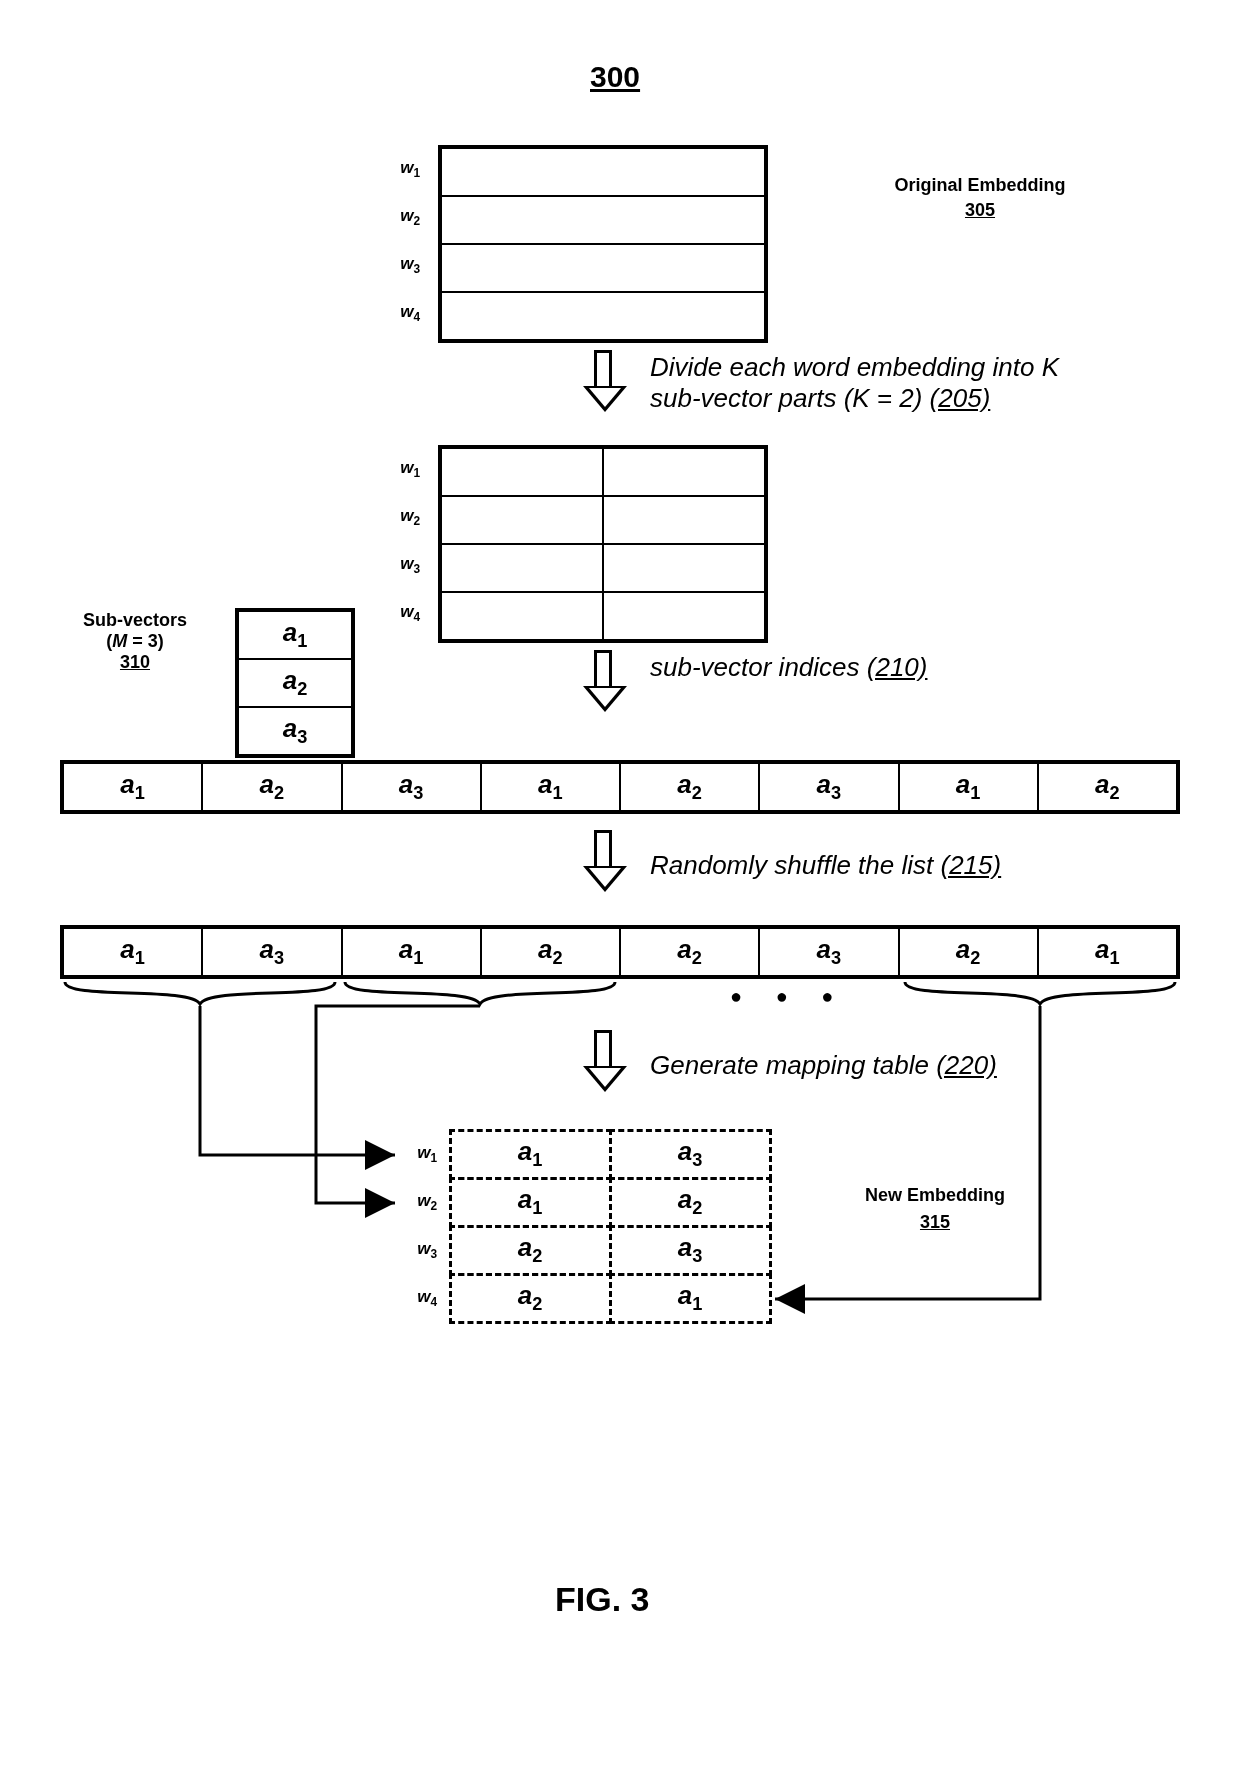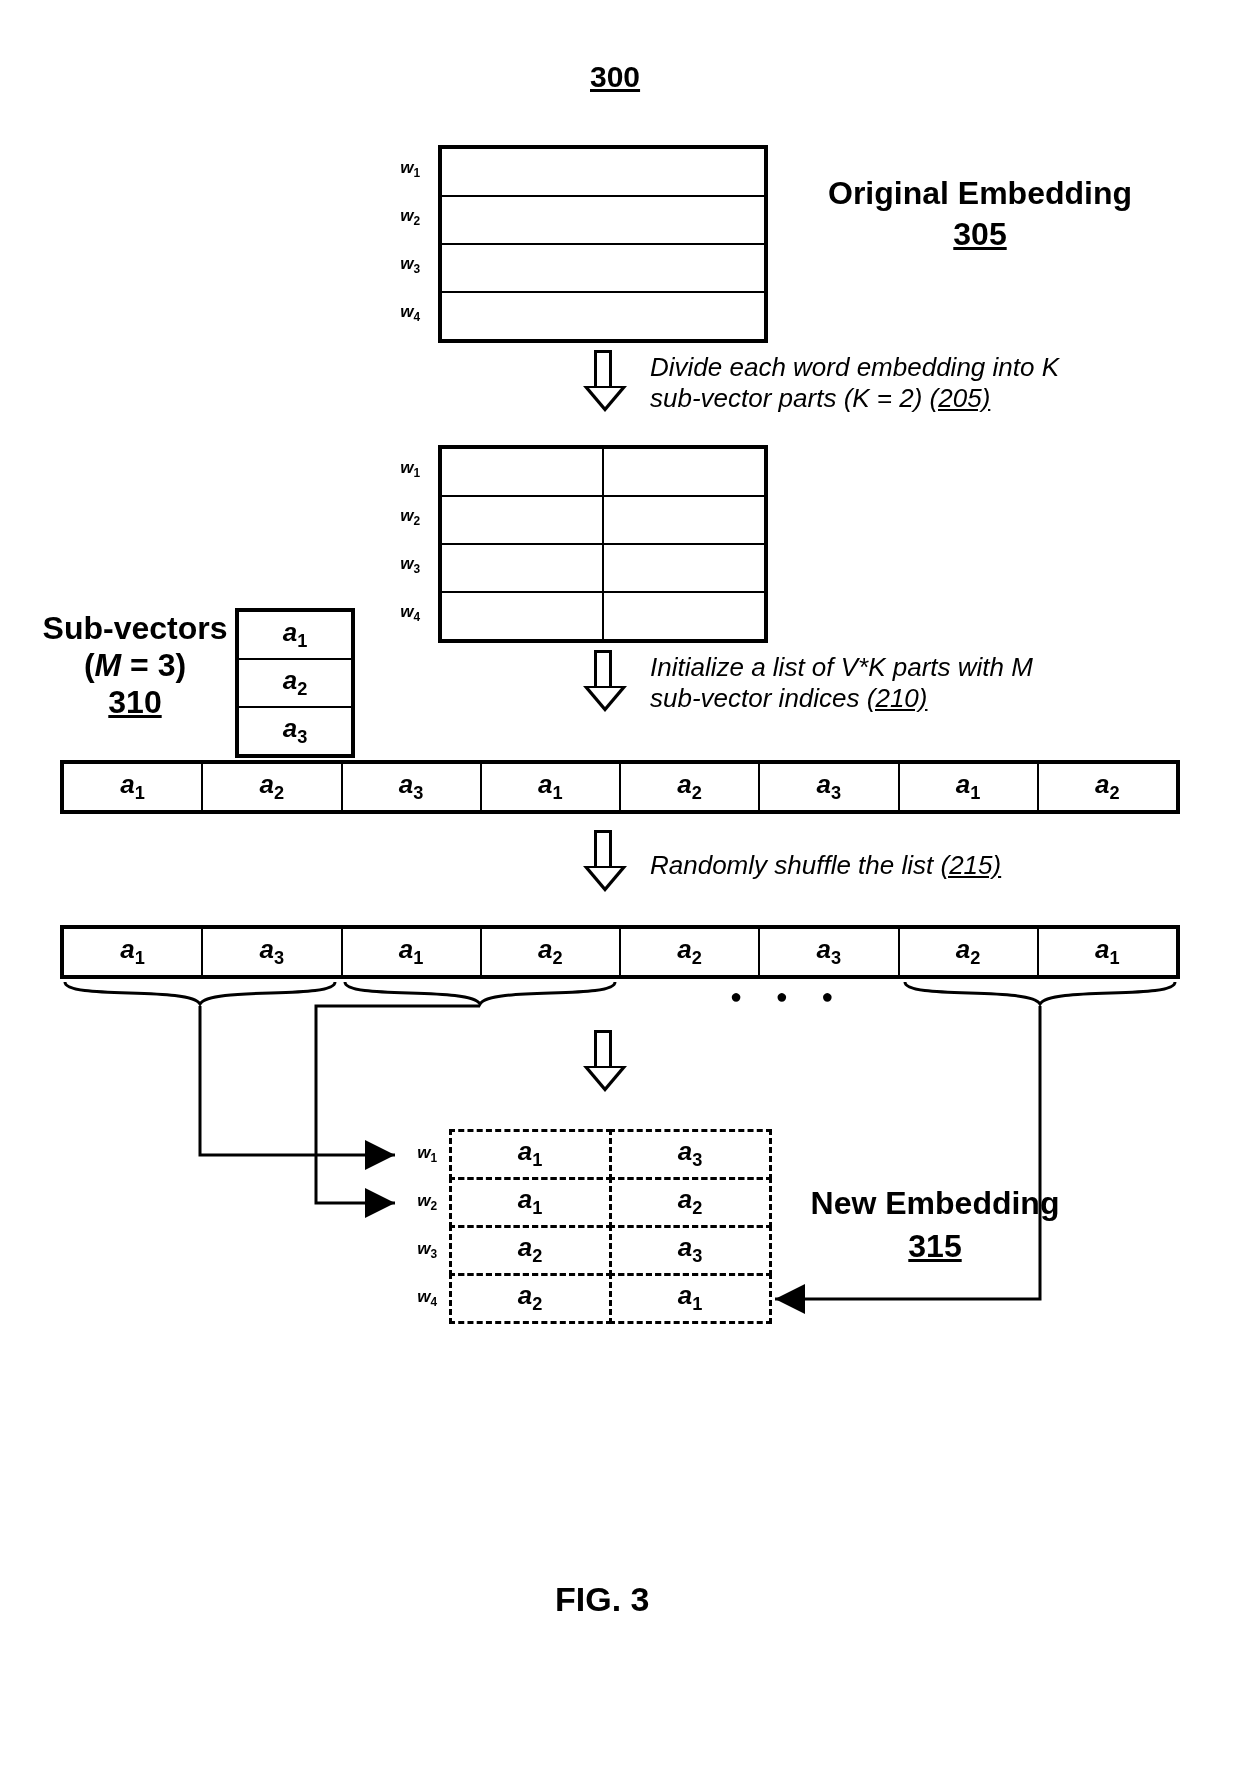--- a/index.html
+++ b/index.html
@@ -19,21 +19,21 @@
   .bold { font-weight: bold; }
   .italic { font-style: italic; }
   .center { text-align: center; }
   .underline { text-decoration: underline; }
 
   .fig-num {
     font-size: 30px;
     font-weight: bold;
     text-align: right;
   }
-  .label-txt { font-size: 32px; }
+  .label-txt { font-size: 18px; }
   .step-txt { font-size: 26px; font-style: italic; }
 
   
   .grid {
     border: 3px solid #000;
     display: grid;
   }
   .cell {
     border: 1.5px solid #000;
     display: flex;
@@ -198,21 +198,20 @@
         <span>a<span class="sub">3</span></span>
       </div>
   </div>
 
   <div class="abs down-arrow" style="left:583px; top:650px;">
     <div class="shaft"></div>
       <div class="head"></div>
   </div>
 
   <div class="abs step-txt" style="left:650px; top:652px; width:520px;">
-    <div><span>Initialize a list of V*K parts with M</span></div>
     <div><span>sub-vector indices </span><span class="underline">(210)</span></div>
   </div>
 
   <div class="abs grid" style="left:60px; top:760px; width:1120px; height:54px; grid-template-columns: repeat(8,1fr); grid-template-rows:1fr;">
     <div class="cell">
         <span>a<span class="sub">1</span></span>
       </div>
     <div class="cell">
         <span>a<span class="sub">2</span></span>
       </div>
@@ -285,20 +284,21 @@
 
   <svg class="abs" style="left:900px; top:982px; width:280px; height:40px;">
     <path d="M5,0 C5,18 130,4 140,22 C150,4 275,18 275,0" class="arrow-line"></path>
   </svg>
 
   <div class="abs down-arrow" style="left:583px; top:1030px;">
     <div class="shaft"></div>
       <div class="head"></div>
   </div>
 
+  <div class="abs step-txt" style="left:650px; top:1050px; width:520px;"><span>Generate mapping table </span><span class="underline">(220)</span></div>
 
   <svg class="abs" style="left:0; top:0; width:1240px; height:1400px; pointer-events:none;">
     <defs>
       <marker id="ah" markerWidth="12" markerHeight="12" refX="10" refY="5" orient="auto">
         <path d="M0,0 L10,5 L0,10 Z" class="arrow-head"></path>
       </marker>
     </defs>
 
     <path d="M200,1006 L200,1155 L395,1155" class="arrow-line" marker-end="url(#ah)"></path>
 

